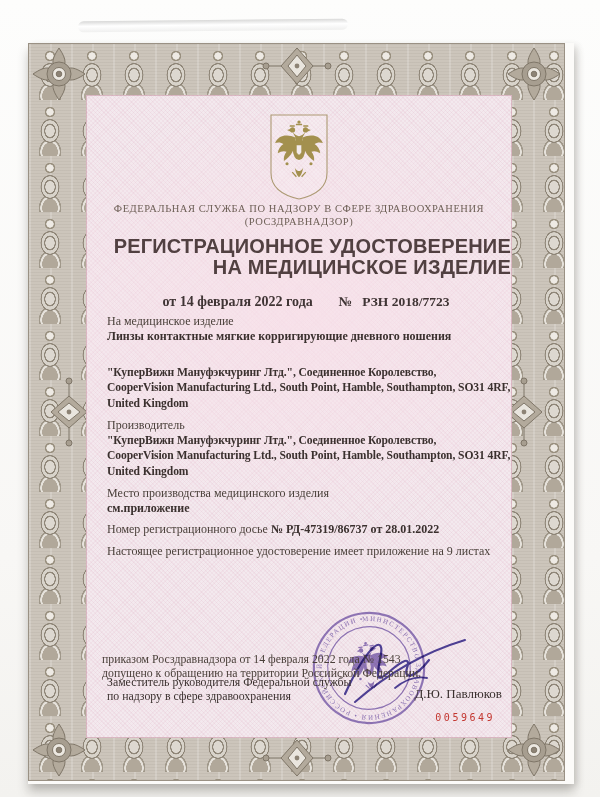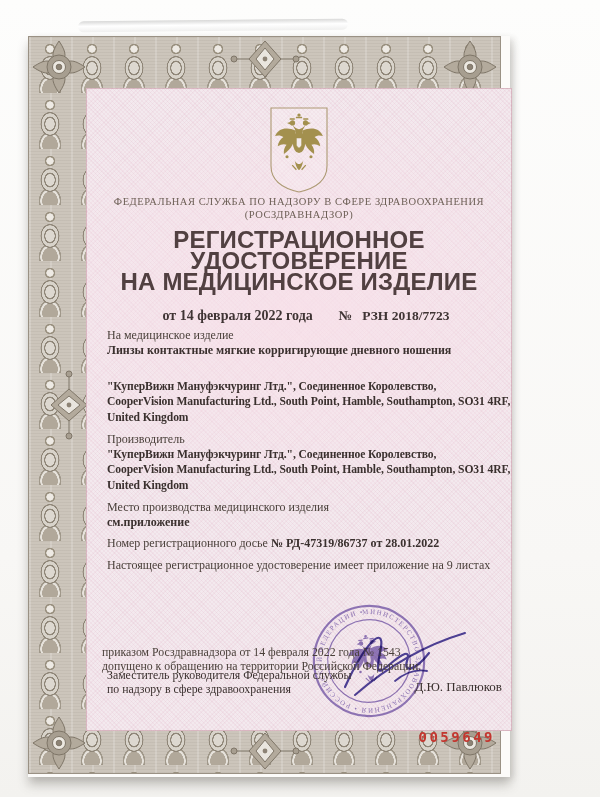--- a/index.html
+++ b/index.html
@@ -4,21 +4,21 @@
 <style>
   html,body{margin:0;padding:0;}
   body{width:600px;height:797px;background:#fff;overflow:hidden;
        font-family:"Liberation Serif", serif;}
   .page{position:relative;width:600px;height:797px;
         background:linear-gradient(180deg,#fdfdfc 0%,#f8f7f5 70%,#f3f2ef 100%);}
   .streak{position:absolute;left:78px;top:20px;width:270px;height:11px;border-radius:8px;
         background:linear-gradient(180deg,rgba(150,150,150,.35),#ffffff 45%,rgba(200,200,200,.25));
         transform:rotate(-.6deg);}
   
-  .cert{position:absolute;left:28px;top:36px;width:482px;height:741px;background:#fcfbf9;
+  .cert{position:absolute;left:28px;top:43px;width:546px;height:741px;background:#fcfbf9;
         box-shadow:0 8px 10px rgba(70,64,58,.28), 4px 2px 6px rgba(70,64,58,.12);}
   
   .frame{position:absolute;left:0;top:0;right:9px;bottom:3px;
         border:1px solid #9a9184;
         background-color:#ccc5bb;
         background-image:
           radial-gradient(circle 5px at 21px 12px, #eeeae4 0 3.4px, #99907f 3.9px 4.9px, rgba(0,0,0,0) 5.5px),
           radial-gradient(ellipse 15px 19px at 21px 31px, #ddd8d0 0 30%, #8f8678 32% 38%, #d8d3ca 40% 55%, #8f8678 57% 62%, rgba(0,0,0,0) 64%),
           radial-gradient(ellipse 19px 23px at 21px 52px, #b1a89a 0 40%, #e6e2db 42% 50%, #a0988a 52% 58%, rgba(0,0,0,0) 60%),
           repeating-linear-gradient(90deg, rgba(255,255,255,.18) 0 2px, rgba(0,0,0,0) 2px 21px),
@@ -36,41 +36,41 @@
         border:1px solid rgba(180,110,130,.38);
         background-color:#f3e9ee;
         background-image:
           radial-gradient(ellipse 400px 280px at 50% 34%, rgba(248,224,233,.85), rgba(243,233,238,0) 75%),
           repeating-linear-gradient(45deg, rgba(220,168,190,.16) 0 1px, rgba(0,0,0,0) 1px 3px),
           repeating-linear-gradient(-45deg, rgba(220,168,190,.13) 0 1px, rgba(0,0,0,0) 1px 3px);
         color:#463b37;}
   .emblem{margin:17px auto 0;width:60px;height:88px;display:block;}
   .org{margin-top:1px;text-align:center;font-size:10.5px;line-height:13px;
        letter-spacing:.55px;color:#6e6057;}
-  .title{margin-top:8px;text-align:center;font-family:"Liberation Sans",sans-serif;
-       font-weight:bold;font-size:24px;line-height:21px;color:#514041;letter-spacing:.2px;}
+  .title{margin-top:8px;text-align:right;font-family:"Liberation Sans",sans-serif;
+       font-weight:bold;font-size:20px;line-height:21px;color:#514041;letter-spacing:.2px;}
   .dateline{margin-top:16px;display:flex;justify-content:center;align-items:baseline;gap:26px;
        transform:translateX(7px);font-weight:bold;color:#3f3434;}
   .dateline .dt{font-size:14px;}
   .dateline .num{font-size:13.5px;display:flex;gap:10px;}
   .bodytext{margin:4px 8px 0 20px;font-size:12px;line-height:14.5px;color:#4a403a;}
   .bodytext p{margin:0 0 7px 0;}
   .bodytext b{color:#3a302e;}
   .nw{white-space:nowrap;font-size:11.6px;letter-spacing:-.1px;}
   .botblock{position:absolute;left:0;top:0;width:100%;height:100%;pointer-events:none;}
   .order{position:absolute;left:15px;top:557px;font-size:11.8px;line-height:13.6px;color:#4a403a;}
   .position{position:absolute;left:20px;top:580px;font-weight:normal;font-size:11.8px;
        line-height:13.6px;color:#3a302e;}
   .sig-name{position:absolute;right:9px;top:590px;font-weight:normal;font-size:13px;color:#3a302e;}
   .stamp{position:absolute;left:223px;top:513px;width:118px;height:118px;opacity:.8;
        color:#7a61b4;mix-blend-mode:multiply;}
   .signature{position:absolute;left:250px;top:520px;width:132px;height:96px;
        color:#5146a0;mix-blend-mode:multiply;}
   .serial{position:absolute;right:16px;top:616px;font-family:"DejaVu Sans Mono",monospace;
-       font-weight:bold;font-size:14px;letter-spacing:2.5px;color:#c3362f;margin-top:24px;}
+       font-weight:normal;font-size:10px;letter-spacing:2.5px;color:#c3362f;}
 </style>
 </head>
 <body>
 
 <svg width="0" height="0" style="position:absolute" aria-hidden="true">
   <defs>
     <g id="eagleG" fill="currentColor" stroke="none">
       <circle cx="50" cy="6" r="3.2"></circle>
         <rect x="44" y="9" width="12" height="3" rx="1"></rect>
       <rect x="32" y="12" width="10" height="3" rx="1"></rect>

